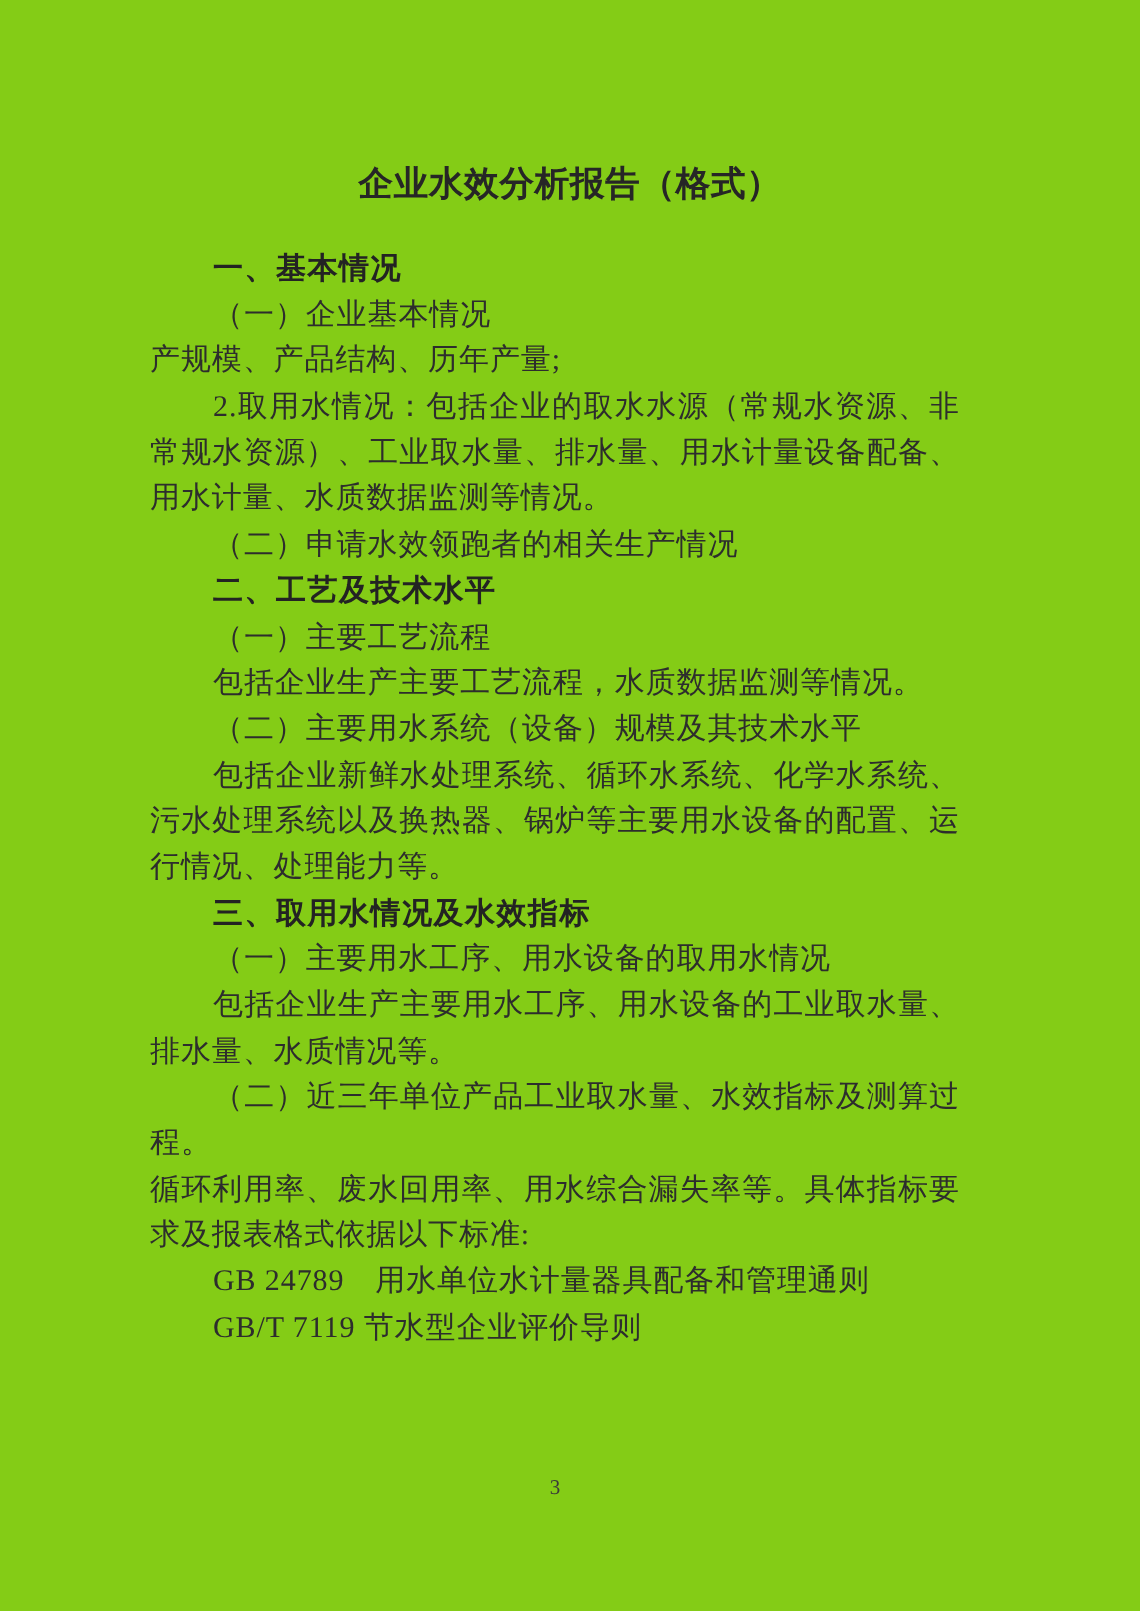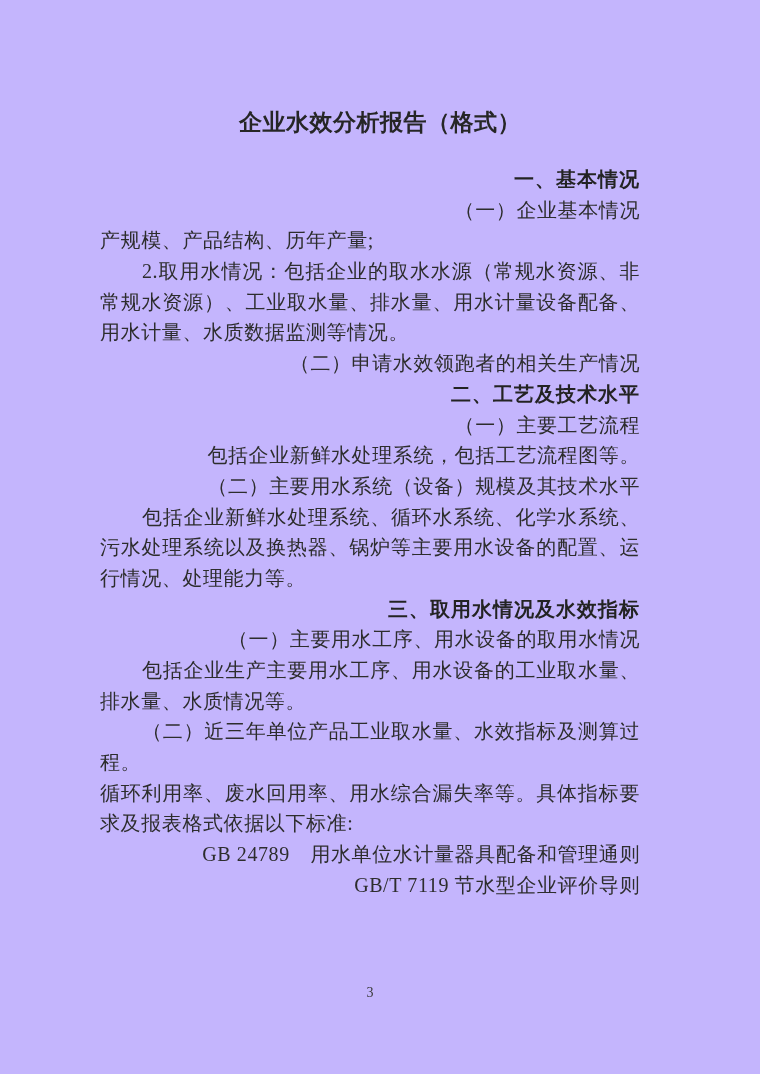--- a/index.html
+++ b/index.html
@@ -4,21 +4,21 @@
 <style>
   html, body {
     margin: 0;
     padding: 0;
     background: #ffffff;
   }
   .page {
     position: relative;
     width: 760px;
     height: 1074px;
-    background: #c4b5fd;
+    background: #84cc16;
     overflow: hidden;
   }
   .doc-title {
     position: absolute;
     top: 109px;
     left: 0;
     width: 760px;
     text-align: center;
     font-family: "Liberation Serif", "DejaVu Serif", serif;
     font-weight: 700;
@@ -39,21 +39,20 @@
     font-size: 20px;
     height: 30.7px;
     line-height: 30.7px;
     color: #2d2d2d;
     letter-spacing: 0.6px;
     white-space: normal;
     overflow: hidden;
   }
   .line.indent {
     text-indent: 42px;
-    text-align: right;
   }
   .line.fill {
     text-align: justify;
     text-align-last: justify;
   }
   .line.heading {
     font-family: "Liberation Sans", "DejaVu Sans", sans-serif;
     font-weight: 700;
     color: #232323;
     letter-spacing: 1px;
@@ -79,21 +78,21 @@
   <div class="doc-body">
       <div class="line heading indent">一、基本情况</div>
       <div class="line indent">（一）企业基本情况</div>
       <div class="line">产规模、产品结构、历年产量;</div>
       <div class="line indent fill">2.取用水情况：包括企业的取水水源（常规水资源、非</div>
       <div class="line fill">常规水资源）、工业取水量、排水量、用水计量设备配备、</div>
       <div class="line">用水计量、水质数据监测等情况。</div>
       <div class="line indent">（二）申请水效领跑者的相关生产情况</div>
       <div class="line heading indent">二、工艺及技术水平</div>
       <div class="line indent">（一）主要工艺流程</div>
-      <div class="line indent">包括企业新鲜水处理系统，包括工艺流程图等。</div>
+      <div class="line indent">包括企业生产主要工艺流程，水质数据监测等情况。</div>
       <div class="line indent">（二）主要用水系统（设备）规模及其技术水平</div>
       <div class="line indent fill">包括企业新鲜水处理系统、循环水系统、化学水系统、</div>
       <div class="line fill">污水处理系统以及换热器、锅炉等主要用水设备的配置、运</div>
       <div class="line">行情况、处理能力等。</div>
       <div class="line heading indent">三、取用水情况及水效指标</div>
       <div class="line indent">（一）主要用水工序、用水设备的取用水情况</div>
       <div class="line indent fill">包括企业生产主要用水工序、用水设备的工业取水量、</div>
       <div class="line">排水量、水质情况等。</div>
       <div class="line indent fill">（二）近三年单位产品工业取水量、水效指标及测算过</div>
       <div class="line">程。</div>

